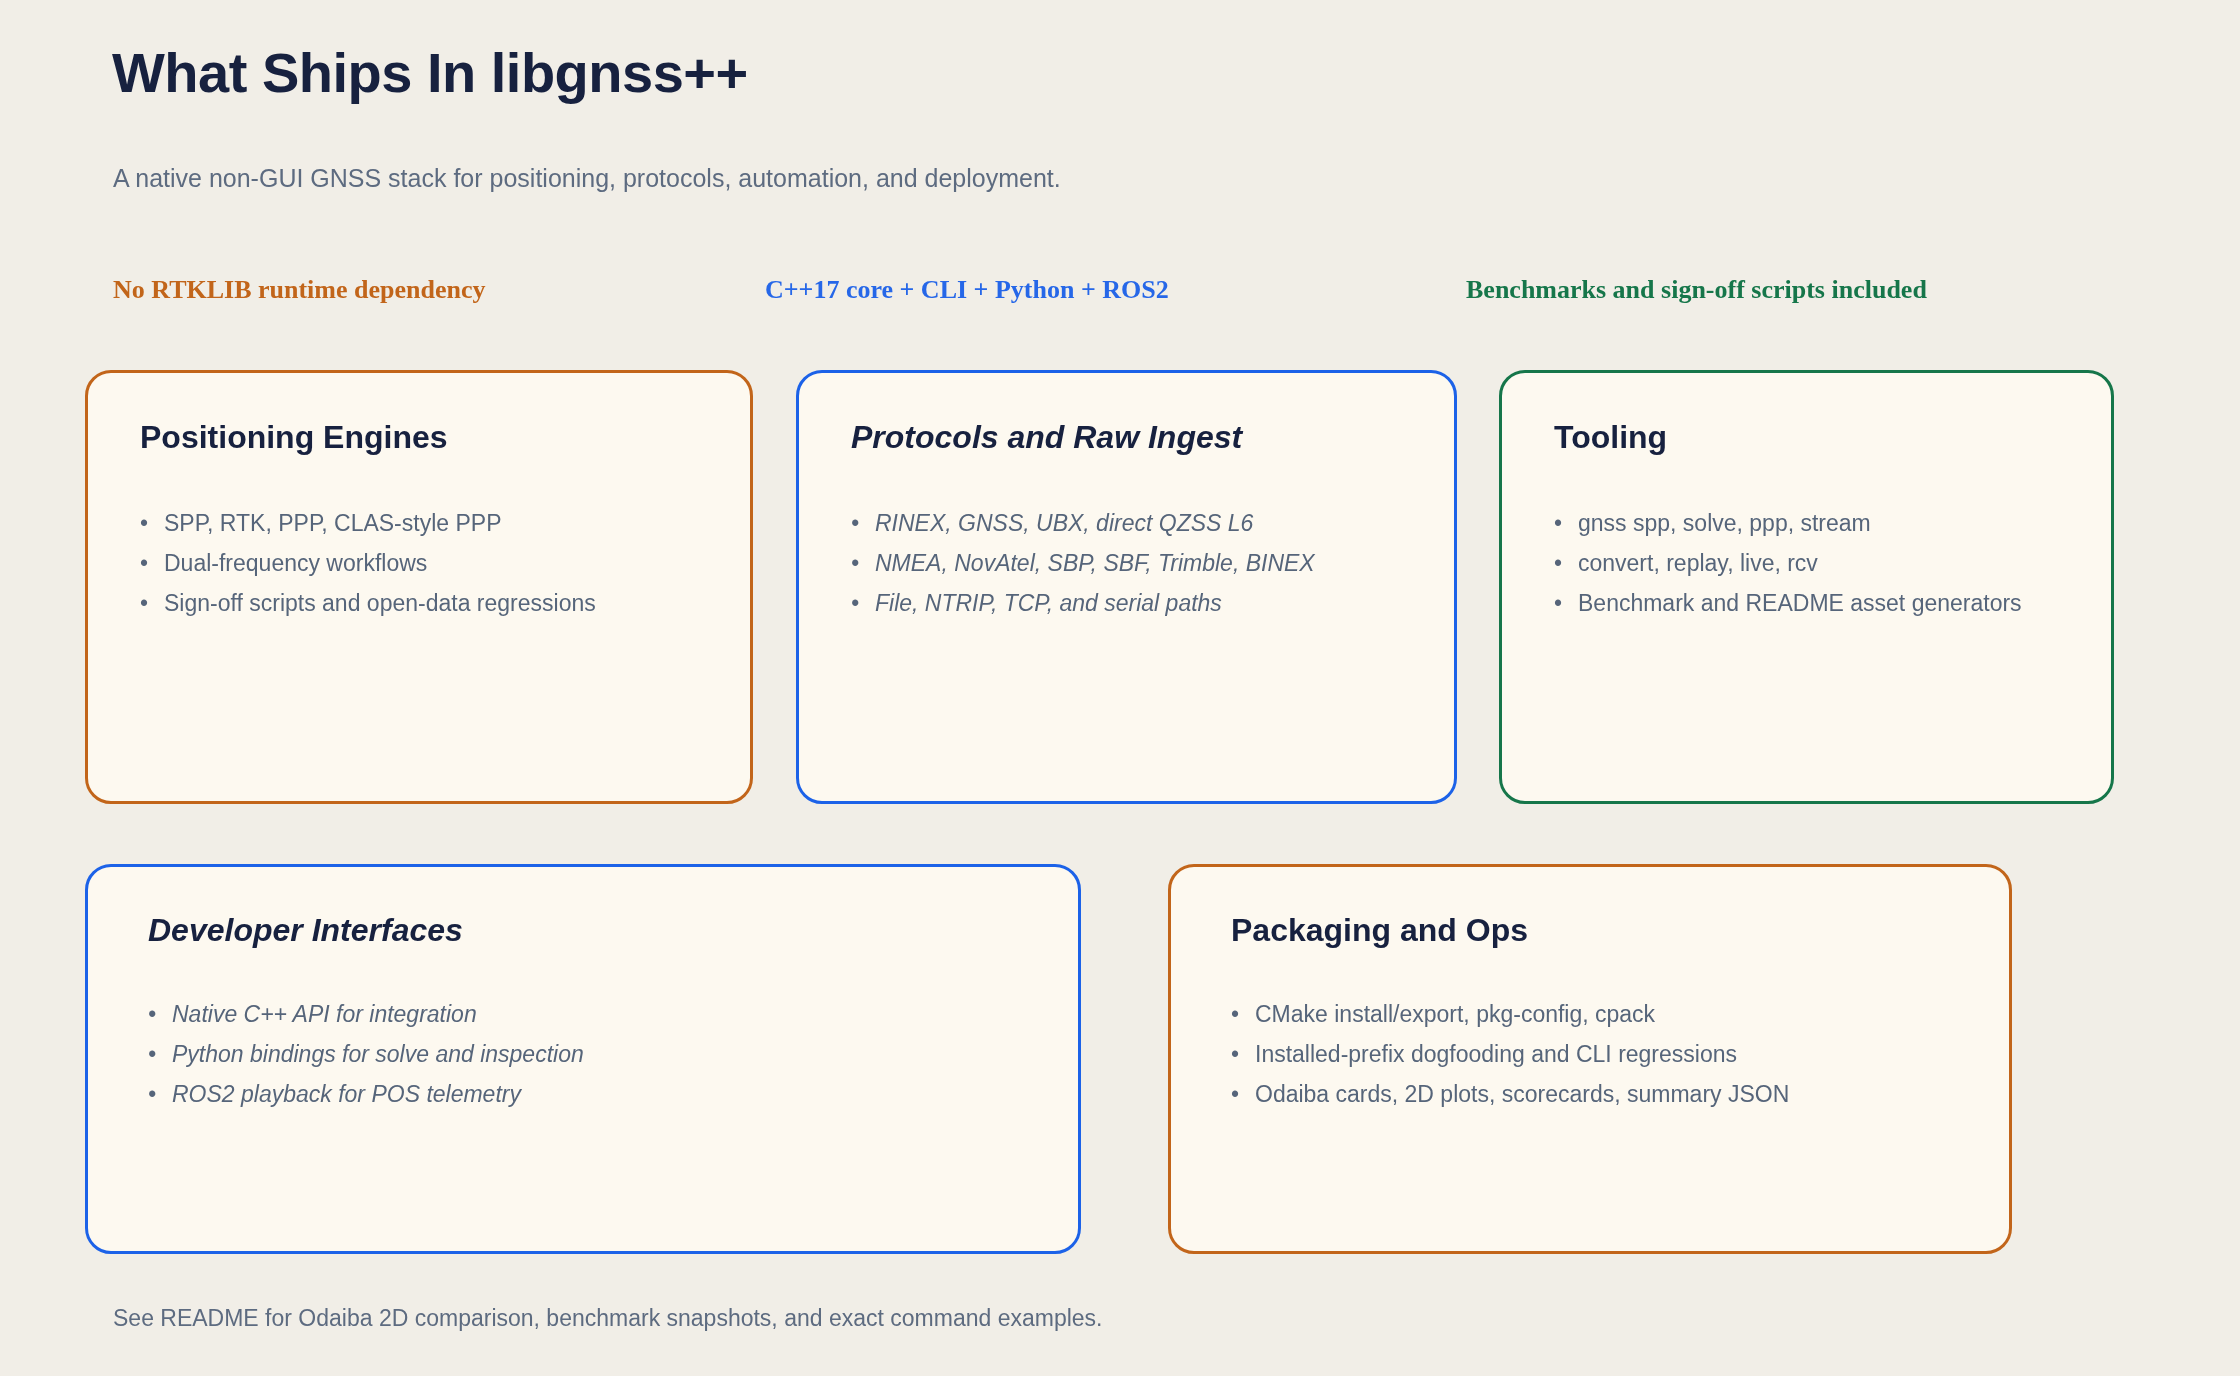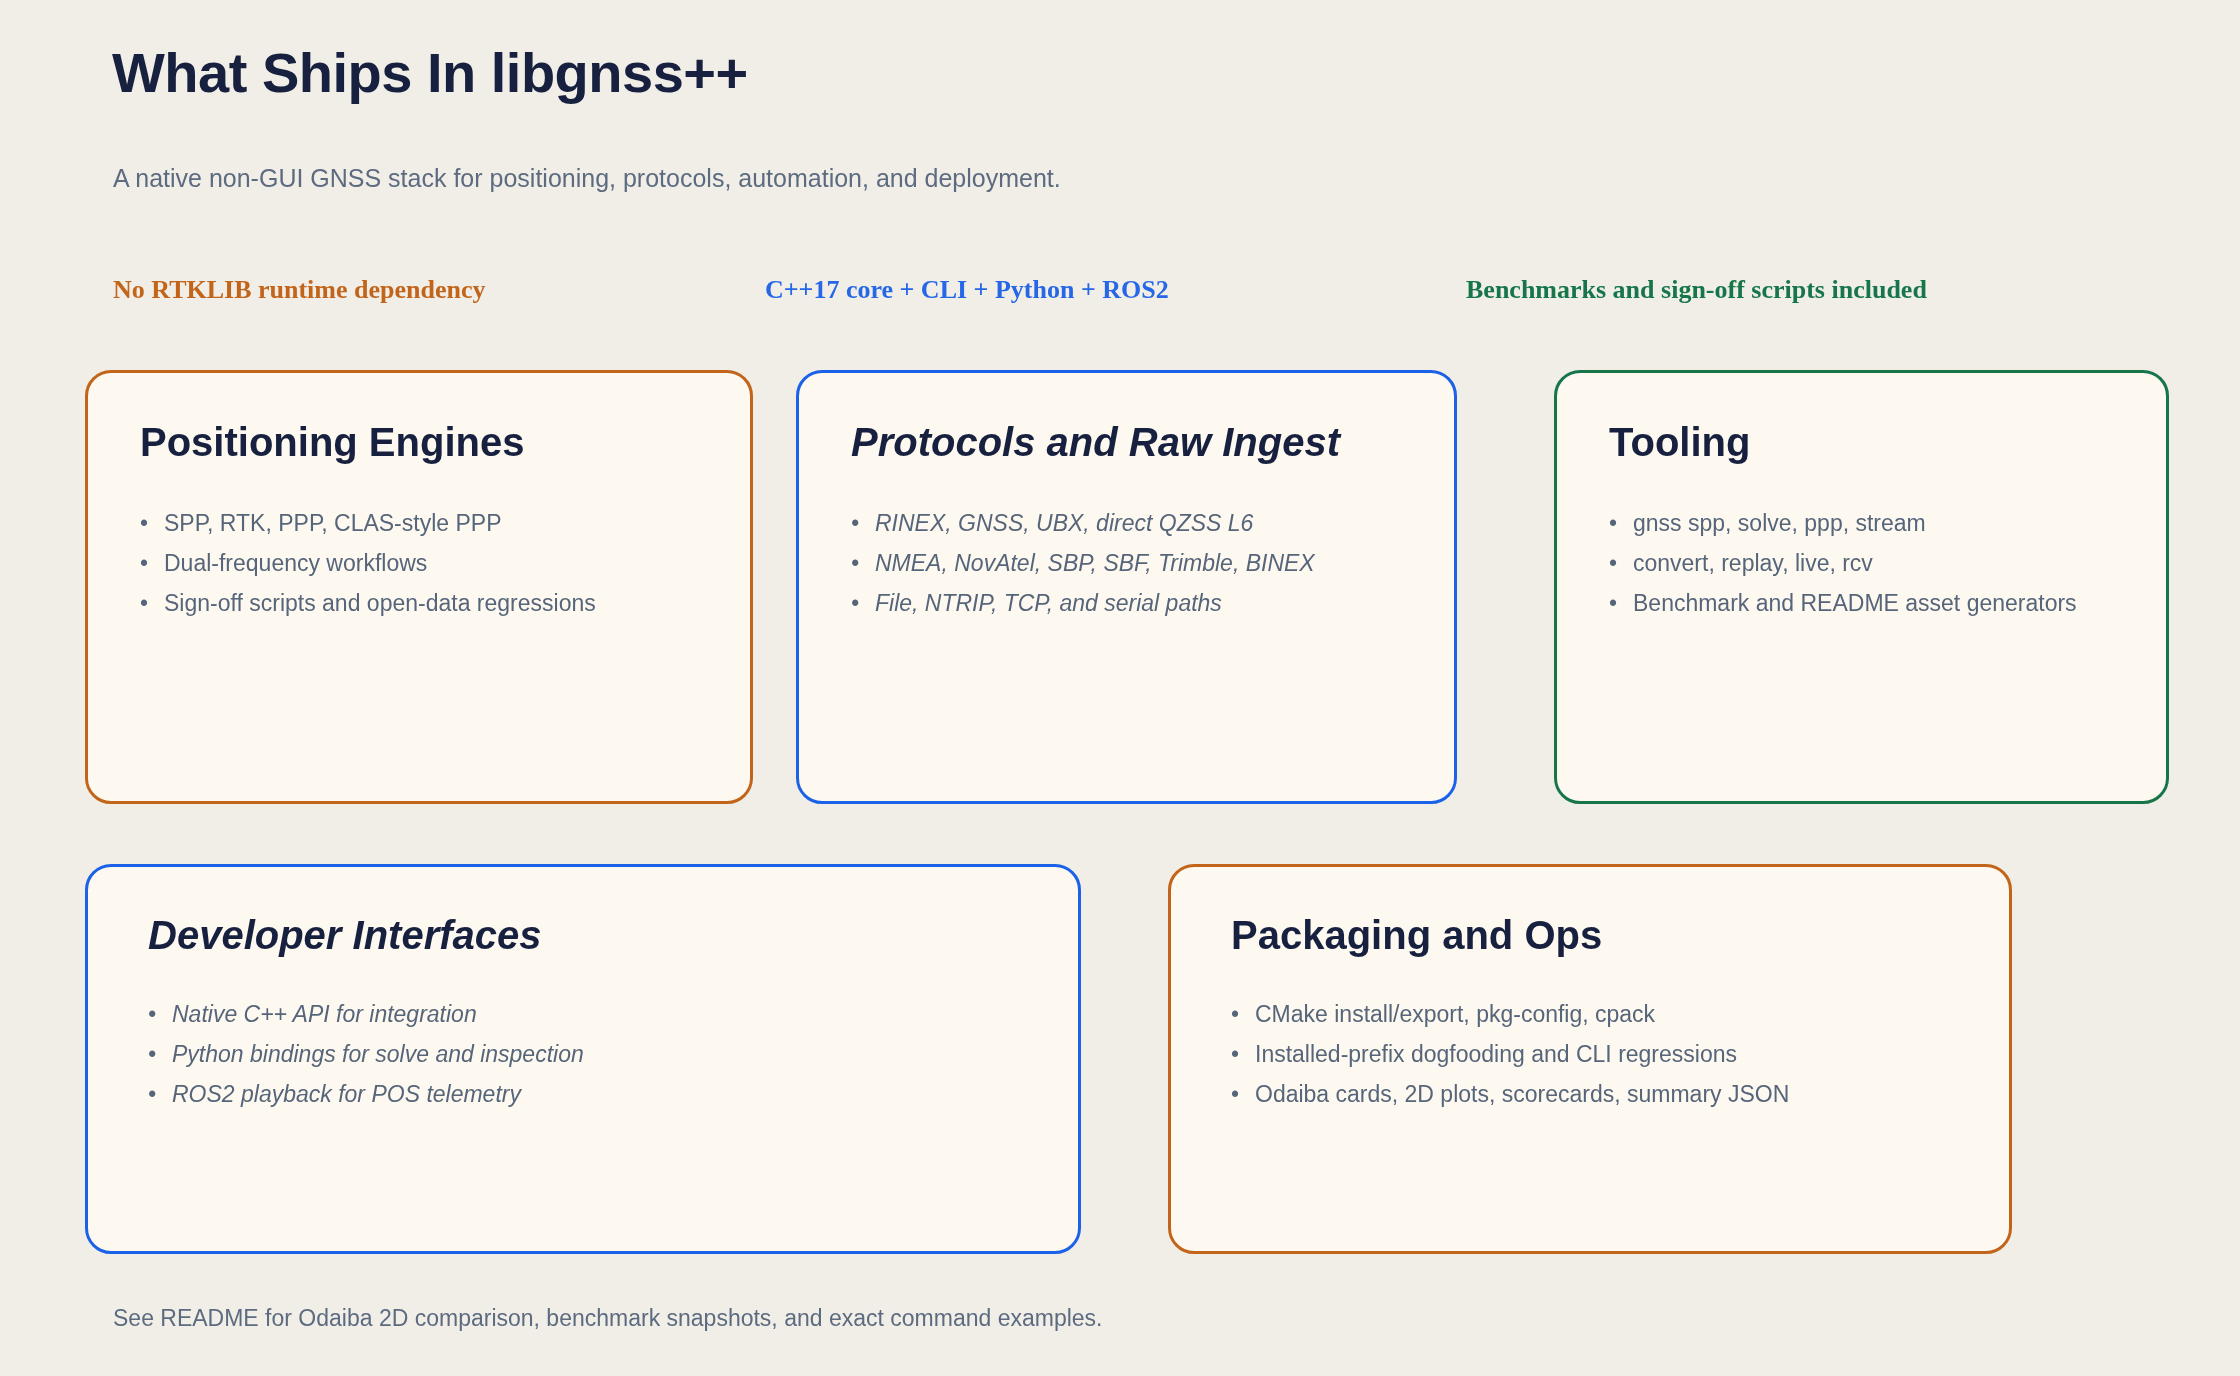--- a/index.html
+++ b/index.html
@@ -74,21 +74,21 @@
     border-width: 3px;
   }
   .card-orange { border-color: #c2651a; }
   .card-blue   { border-color: #1c62e8; font-style: italic; }
   .card-green  { border-color: #16764a; }
 
   .card-title {
     position: absolute;
     left: 52px;
     top: 47px;
-    font-size: 40px;
+    font-size: 32px;
     font-weight: bold;
     color: #17213f;
     line-height: 1.1;
     white-space: nowrap;
   }
   .card-list {
     position: absolute;
     left: 52px;
     top: 130px;
     right: 34px;
@@ -108,21 +108,21 @@
     left: 0;
     top: 0;
     font-size: 23px;
     line-height: 40px;
     color: #56657a;
   }
 
   
   #card-positioning-engines { left: 85px;  top: 370px; width: 668px; height: 434px; }
   #card-protocols-raw-ingest{ left: 796px; top: 370px; width: 661px; height: 434px; }
-  #card-tooling            { left: 1554px; top: 370px; width: 615px; height: 434px; }
+  #card-tooling            { left: 1499px; top: 370px; width: 615px; height: 434px; }
   #card-developer-interfaces{ left: 85px;  top: 864px; width: 996px; height: 390px; }
   #card-packaging-ops      { left: 1168px; top: 864px; width: 844px; height: 390px; }
 
   
   #card-developer-interfaces .card-title,
   #card-packaging-ops .card-title { left: 60px; top: 46px; }
   #card-developer-interfaces .card-list,
   #card-packaging-ops .card-list  { left: 60px; top: 127px; }
 
   

